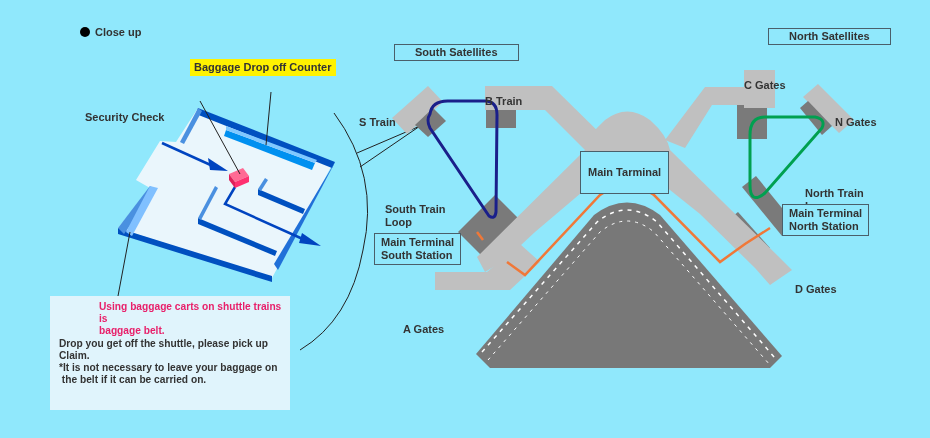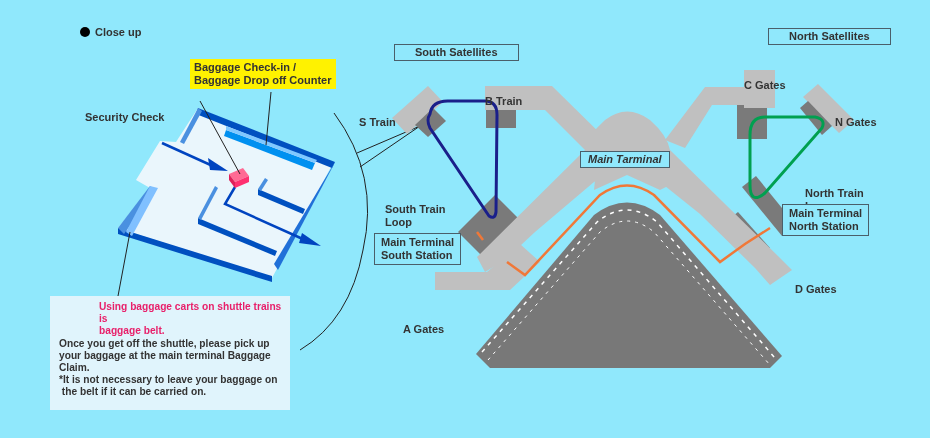--- a/index.html
+++ b/index.html
@@ -99,37 +99,35 @@
 
   <path d="M 430,114 Q 432,100 450,101 L 485,101 Q 497,101 497,115 L 496,212 Q 495,220 489,216 L 430,128 Q 426,120 430,114 Z" fill="none" stroke="#1a1f8a" stroke-width="3"></path>
 
   <path d="M 750,135 Q 750,117 765,117 L 815,117 Q 826,119 822,128 L 765,193 Q 750,205 750,185 Z" fill="none" stroke="#00a050" stroke-width="3"></path>
 </svg>
 
 <div class="closeup"><span class="dot"></span><span>Close up</span></div>
 
 <div class="lbl bold" style="left:85px;top:85px;">Security Check</div>
 <div class="yellow" style="left:190px;top:59px;">
-  <div>Baggage Check-in /</div>
   <div>Baggage Drop off Counter</div>
 </div>
 
 <div class="notice">
   <div class="warn">Using baggage carts on shuttle trains is</div>
   <div class="warn">baggage belt.</div>
-  <div>Once you get off the shuttle, please pick up</div>
-  <div>your baggage at the main terminal Baggage</div>
+  <div>Drop you get off the shuttle, please pick up</div>
   <div>Claim.</div>
   <div>*It is not necessary to leave your baggage on</div>
   <div style="white-space:pre"> the belt if it can be carried on.</div>
 </div>
 
 <div class="boxed" style="left:394px;top:44px;">South Satellites</div>
 <div class="boxed" style="left:768px;top:28px;">North Satellites</div>
-<div class="boxed" style="left:580px;top:151px;padding:1px 7px;font-style:italic;">Main Tarminal</div>
+<div class="boxed" style="left:580px;top:151px;padding:14px 7px;">Main Tarminal</div>
 
 <div class="lbl bold" style="left:359px;top:90px;">S Train</div>
 <div class="lbl bold" style="left:485px;top:69px;">B Train</div>
 <div class="lbl bold" style="left:744px;top:53px;">C Gates</div>
 <div class="lbl bold" style="left:835px;top:90px;">N Gates</div>
 <div class="lbl bold" style="left:403px;top:297px;">A Gates</div>
 <div class="lbl bold" style="left:795px;top:257px;">D Gates</div>
 
 <div class="lbl bold" style="left:385px;top:177px;">
   <div>South Train</div>

